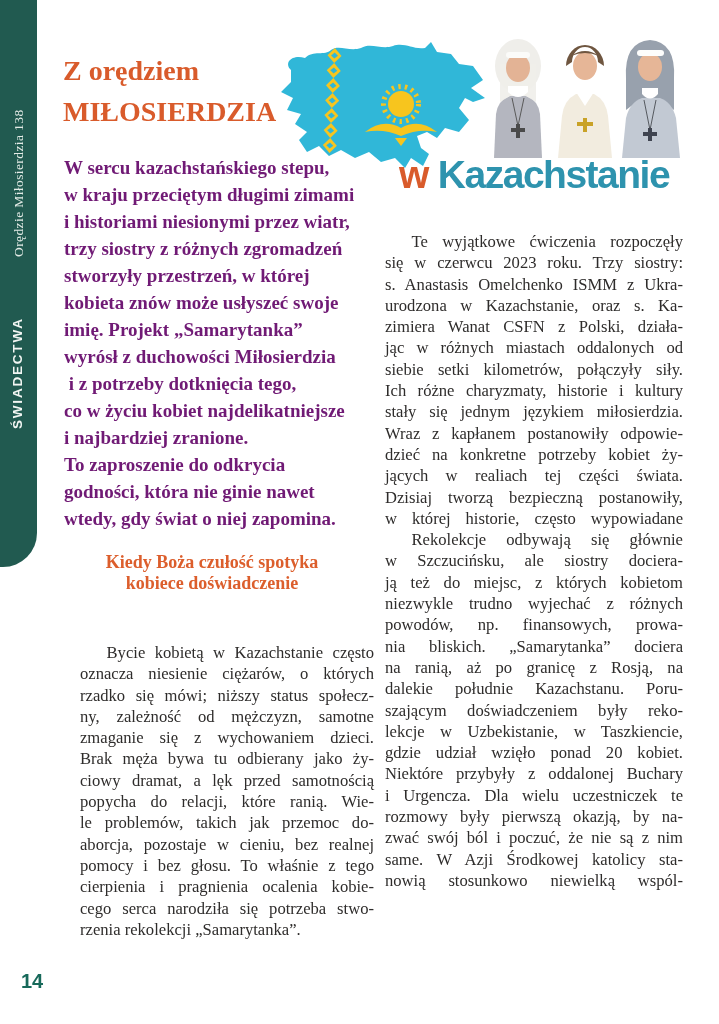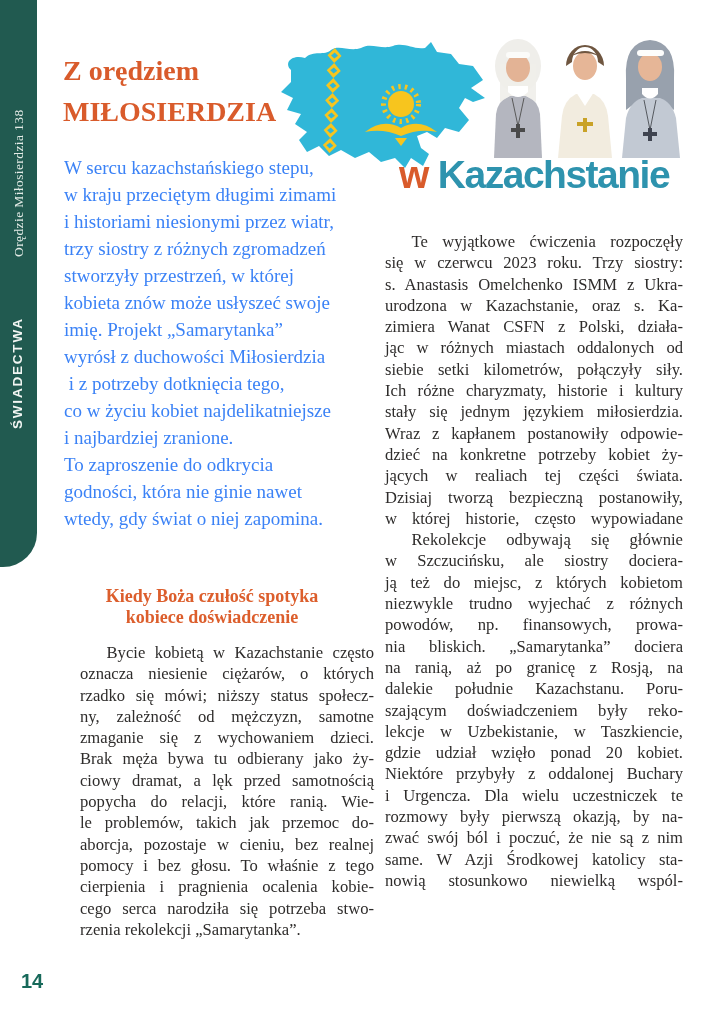--- a/index.html
+++ b/index.html
@@ -26,27 +26,27 @@
          font-size:28px;line-height:41px;letter-spacing:0;white-space:pre-line;}
   .map-wrap{position:absolute;left:273px;top:40px;width:216px;height:128px;z-index:1;}
   .photo-wrap{position:absolute;left:476px;top:30px;width:218px;height:128px;z-index:2;}
   .subtitle{position:absolute;left:399px;top:153px;z-index:4;
             font-family:"Liberation Sans", sans-serif;font-weight:bold;
             font-size:39px;letter-spacing:-1.5px;white-space:nowrap;}
   .subtitle .w-prefix{color:#d95b2b;margin-right:10px;}
   .subtitle .kaz{color:#2e93ae;}
 
   
-  .lead{position:absolute;left:64px;top:154px;width:322px;color:#3b82f6;
-        font-weight:normal;font-size:19px;line-height:27px;white-space:pre-line;}
+  .lead{position:absolute;left:64px;top:154px;width:322px;color:#701a75;
+        font-weight:bold;font-size:19px;line-height:27px;white-space:pre-line;}
   .author{position:absolute;left:66px;top:514px;font-size:16.5px;color:#262421;}
   .author .bullet{font-size:11px;color:#1a1a1a;margin-right:9px;vertical-align:2px;}
 
   
-  .col-heading{position:absolute;left:64px;top:586px;width:296px;text-align:center;
+  .col-heading{position:absolute;left:64px;top:552px;width:296px;text-align:center;
                color:#dc5e2c;font-weight:bold;font-size:18px;line-height:21px;
                white-space:pre-line;}
   .jpara{color:#2e2c2b;font-size:16.6px;line-height:21.3px;}
   .jpara .line{text-align:justify;text-align-last:justify;}
   .jpara .line.last{text-align-last:left;}
   .jpara.cont .line.last{text-align-last:justify;}
   .jpara.indent .line.first{text-indent:1.6em;}
   .col-left-body{position:absolute;left:80px;top:642px;width:294px;}
   .col-right{position:absolute;left:385px;top:231px;width:298px;}
 </style>

